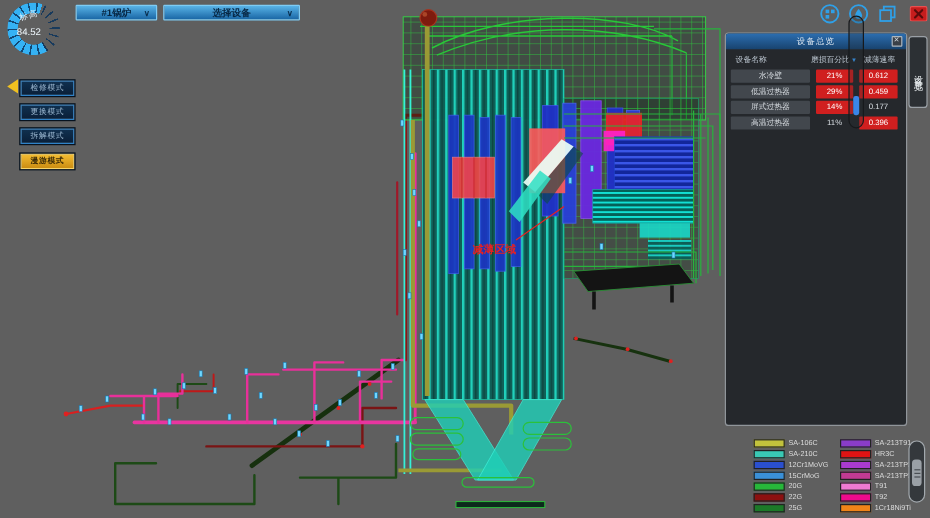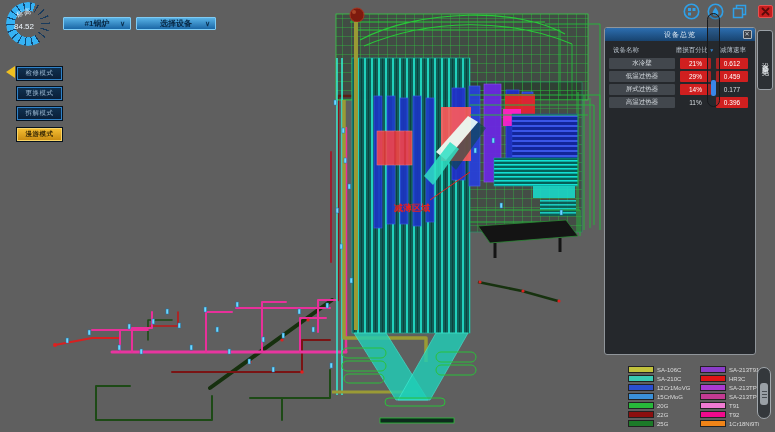--- a/index.html
+++ b/index.html
@@ -19,26 +19,26 @@
   }
   .gauge-ticks { position:absolute; left:6px; top:2px; width:44px; height:44px; border-radius:50%;
     background:repeating-conic-gradient(from 150deg, rgba(10,50,90,0) 0deg 16deg, rgba(12,52,92,.85) 16deg 20deg);
     -webkit-mask:radial-gradient(circle, transparent 0 13px, #000 13.5px);
             mask:radial-gradient(circle, transparent 0 13px, #000 13.5px);
   }
   .gauge-label { position:absolute; left:16px; top:8px; color:#e8f4fc; font-size:7px; transform:rotate(-16deg); letter-spacing:1px; }
   .gauge-value { position:absolute; left:14px; top:22px; color:#eef6fc; font-size:8px; }
 
   
-  .dd { position:absolute; top:17px; height:13px; display:flex; align-items:center; justify-content:center;
+  .dd { position:absolute; top:4px; height:13px; display:flex; align-items:center; justify-content:center;
     background:linear-gradient(#58b2e6,#1a67a6); border:1px solid #7ecbf4; border-radius:1px;
     color:#072744; font-size:8px; font-weight:bold; }
   .dd .caret { position:absolute; right:5px; font-size:7px; color:#0a3050; font-weight:bold; }
   #dd-boiler { left:63px; width:68px; }
-  #dd-device { left:136px; width:80px; }
+  #dd-device { left:136px; width:114px; }
 
   
   .collapse-tri { position:absolute; left:6px; top:66px; width:0; height:0;
     border-top:6px solid transparent; border-bottom:6px solid transparent; border-right:9px solid #f0c020; }
   .mode-btn { position:absolute; left:17px; width:45px; height:13px;
     background:linear-gradient(#10304f,#0a1f38); border:1px solid #2f82c8; outline:1px solid #06121f;
     color:#9db9d2; font-size:6.5px; display:flex; align-items:center; justify-content:center; letter-spacing:.5px; }
   .mode-btn[data-active="true"] { background:linear-gradient(#f3bc32,#cb8d12); border-color:#f8d468; color:#3a2a06; font-weight:bold; }
 
   

